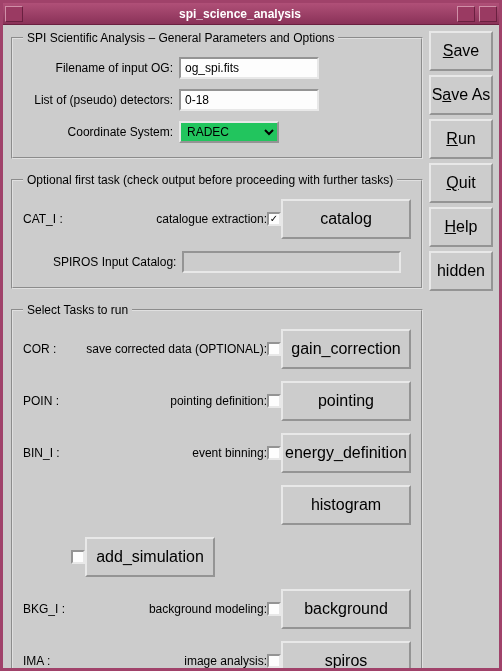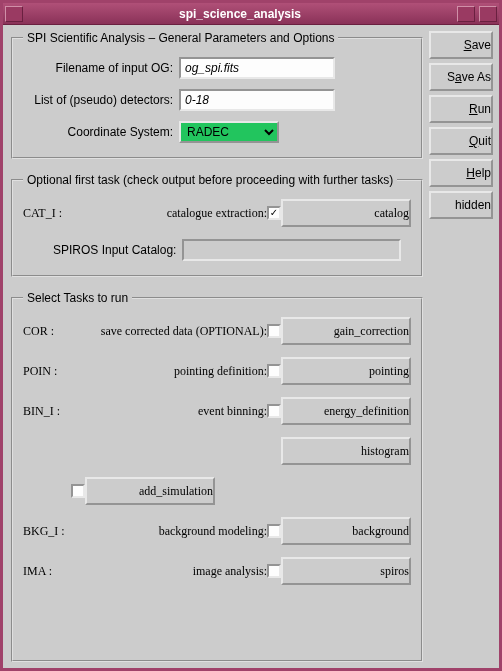--- a/index.html
+++ b/index.html
@@ -85,39 +85,39 @@
   }
   .lbl-w { width: 150px; }
   .input {
     border: 2px inset #e8e8e8;
     background: #fdfdfd;
     height: 22px;
     padding: 2px 4px;
     font-family: inherit;
     font-size: 12px;
   }
-  .input-med { width: 156px; font-style: italic; }
+  .input-med { width: 140px; }
   .select {
     border: 2px outset #e8e8e8;
     background: #22c55e;
     height: 22px;
     font-family: inherit;
     font-size: 12px;
     padding: 0 2px;
   }
   .btn {
     border: 2px outset #e8e8e8;
     background: #cccccc;
-    height: 28px;
+    height: 40px;
     font-family: inherit;
-    font-size: 12px;
+    font-size: 16px;
     text-align: center;
     display: flex;
     align-items: center;
-    justify-content: flex-end;
+    justify-content: center;
     cursor: default;
   }
   .btn .ul { text-decoration: underline; }
   .task-btn {
     width: 130px;
   }
   .checkbox {
     width: 14px;
     height: 14px;
     border: 2px inset #e8e8e8;
@@ -126,21 +126,20 @@
     align-items: center;
     justify-content: center;
     font-size: 10px;
     line-height: 10px;
   }
   .task-row {
     display: flex;
     align-items: center;
     margin-bottom: 12px;
     gap: 0;
-    font-family: Liberation Serif, serif;
   }
   .task-row:last-child { margin-bottom: 13px; }
   .task-prefix {
     width: 48px;
     white-space: nowrap;
   }
   .task-desc {
     flex: 1;
     text-align: right;
     white-space: nowrap;

